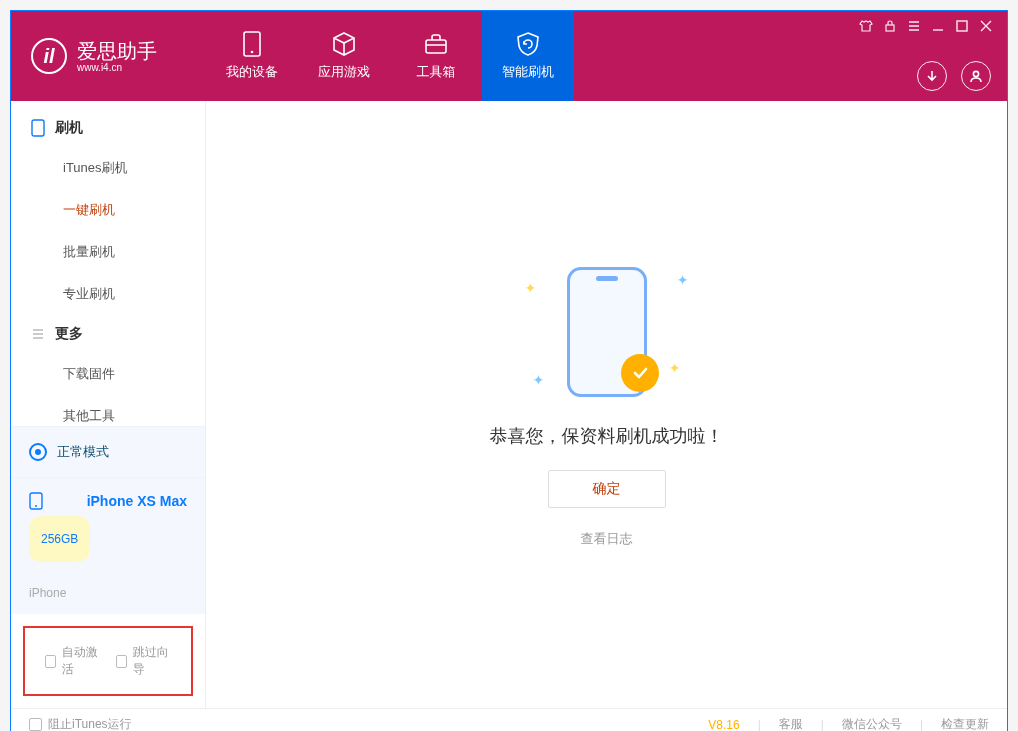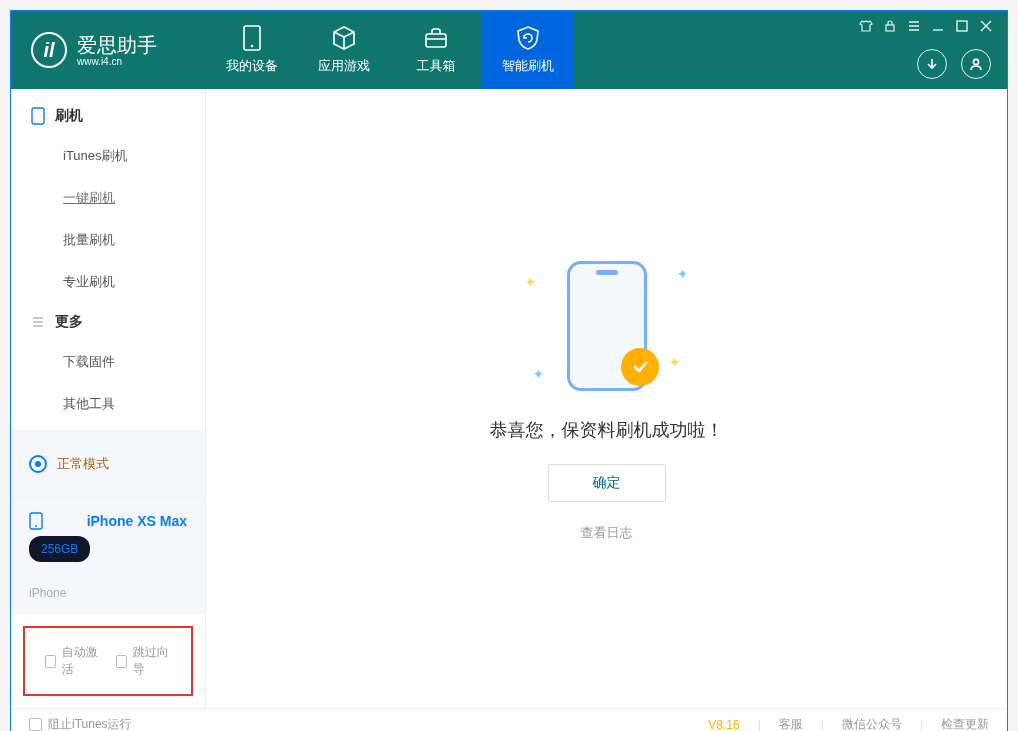--- a/index.html
+++ b/index.html
@@ -1,57 +1,57 @@
 <!DOCTYPE html>
 <html><head>
 <meta charset="utf-8">
 <style>
 * { margin: 0; padding: 0; box-sizing: border-box; font-family: "Microsoft YaHei", -apple-system, sans-serif; }
 body { background: #f5f5f5; display: flex; justify-content: center; align-items: flex-start; padding: 10px; }
 .window { width: 1018px; height: 731px; background: #fff; border: 1px solid #0b7bff; display: flex; flex-direction: column; overflow: hidden; }
-.header { height: 78px; background: #0f766e; display: flex; align-items: stretch; color: #fff; position: relative; }
+.header { height: 90px; background: #be185d; display: flex; align-items: stretch; color: #fff; position: relative; }
 .logo-block { width: 195px; display: flex; align-items: center; padding-left: 20px; }
 .logo-icon { width: 36px; height: 36px; border: 2.5px solid #fff; border-radius: 50%; display: flex; align-items: center; justify-content: center; font-weight: bold; font-size: 20px; font-style: italic; margin-right: 10px; }
 .logo-text { font-size: 20px; font-weight: 500; line-height: 1.1; }
 .logo-sub { font-size: 10px; opacity: 0.95; }
 .nav { display: flex; flex: 1; }
 .nav-item { width: 92px; display: flex; flex-direction: column; align-items: center; justify-content: center; cursor: pointer; font-size: 13px; gap: 6px; position: relative; }
 .nav-item.active { background: #0066e0; }
 .nav-icon { width: 26px; height: 26px; display: flex; align-items: center; justify-content: center; }
 .header-right { position: absolute; right: 14px; top: 8px; display: flex; gap: 10px; align-items: center; }
 .hr-icon { width: 14px; height: 14px; cursor: pointer; opacity: 0.9; display: flex; align-items: center; justify-content: center; }
 .hr-circles { position: absolute; right: 16px; bottom: 10px; display: flex; gap: 14px; }
 .hr-circle { width: 30px; height: 30px; border: 1.8px solid rgba(255,255,255,0.9); border-radius: 50%; display: flex; align-items: center; justify-content: center; cursor: pointer; }
 
 .body { flex: 1; display: flex; min-height: 0; }
 .sidebar { width: 195px; border-right: 1px solid #eee; display: flex; flex-direction: column; }
 .side-scroll { flex: 1; overflow: auto; padding-top: 8px; }
 .side-group-h { display: flex; align-items: center; gap: 10px; padding: 10px 20px; font-size: 14px; color: #333; font-weight: 600; }
 .side-item { padding: 12px 20px 12px 52px; font-size: 13px; color: #555; cursor: pointer; }
-.side-item.active { color: #737373; text-decoration: underline; }
-.side-status { background: #f4f8fe; padding: 24px 18px; font-size: 13px; color: #a16207; display: flex; align-items: center; gap: 10px; border-top: 1px solid #ecf3fd; }
+.side-item.active { color: #c2410c; }
+.side-status { background: #f4f8fe; padding: 16px 18px; font-size: 13px; color: #0c4a6e; display: flex; align-items: center; gap: 10px; border-top: 1px solid #ecf3fd; }
 .status-dot { width: 18px; height: 18px; border-radius: 50%; border: 2px solid #0b7bff; display: flex; align-items: center; justify-content: center; }
 .status-dot::after { content:""; width: 6px; height: 6px; background:#0b7bff; border-radius:50%; }
 .device-card { background: #f4f8fe; padding: 14px 18px; border-top: 1px solid #ecf3fd; }
 .device-name { font-size: 14px; color: #0b7bff; font-weight: 600; display: flex; align-items: center; gap: 8px; justify-content: space-between; }
-.device-cap { display: inline-block; margin-top: 6px; padding: 6px 12px; border-radius: 12px; background: #0f172a; color: #0b7bff; font-size: 12px; }
+.device-cap { display: inline-block; margin-top: 6px; padding: 16px 12px; border-radius: 12px; background: #fef9c3; color: #0b7bff; font-size: 12px; }
 .device-type { margin-top: 24px; font-size: 12px; color: #aaa; }
 .side-checks { padding: 16px 20px; border: 2px solid #e4362f; margin: 12px; display: flex; gap: 16px; font-size: 12px; color: #999; }
 .chk { display: flex; align-items: center; gap: 6px; cursor: pointer; }
 .chk-box { width: 13px; height: 13px; border: 1px solid #bbb; border-radius: 2px; }
 
 .main { flex: 1; display: flex; flex-direction: column; align-items: center; justify-content: center; gap: 22px; }
 .illus { position: relative; width: 200px; height: 140px; display: flex; align-items: center; justify-content: center; }
 .phone { width: 80px; height: 130px; border: 3px solid #79aef8; border-radius: 14px; background: #f3f9ff; position: relative; }
 .phone::before{ content:""; position:absolute; top:6px; left:50%; transform:translateX(-50%); width:22px; height:5px; background:#79aef8; border-radius:3px;}
 .check-badge { position: absolute; right: 48px; bottom: 10px; width: 38px; height: 38px; background: #ffb000; border-radius: 50%; display: flex; align-items: center; justify-content: center; }
 .spark { position: absolute; color:#ffd95a; font-size: 14px; }
 .spark.a{ left:18px; top:18px;} .spark.b{ right:18px; top:10px; color:#7fc8ff;} .spark.c{ left:26px; bottom:14px; color:#7fc8ff;} .spark.d{ right:26px; bottom:26px;}
 .msg { font-size: 18px; color: #333; }
-.btn-ok { padding: 9px 44px; border: 1px solid #ddd; background: #fff; font-size: 14px; color: #0369a1; cursor: pointer; border-radius: 2px; }
+.btn-ok { padding: 9px 44px; border: 1px solid #ddd; background: #fff; font-size: 14px; color: #c2410c; cursor: pointer; border-radius: 2px; }
 .log-link { font-size: 13px; color: #999; cursor: pointer; text-decoration: none; }
 
 .footer { height: 32px; border-top: 1px solid #eee; display: flex; align-items: center; padding: 0 18px; font-size: 12px; color: #999; gap: 10px; }
 .footer-right { margin-left: auto; display: flex; align-items: center; gap: 18px; }
 .f-link { color: #999; cursor: pointer; }
 .f-sep { color: #ddd; }
 .version { color: #ffb000; }
 svg { display: block; }
 </style>
 </head>

